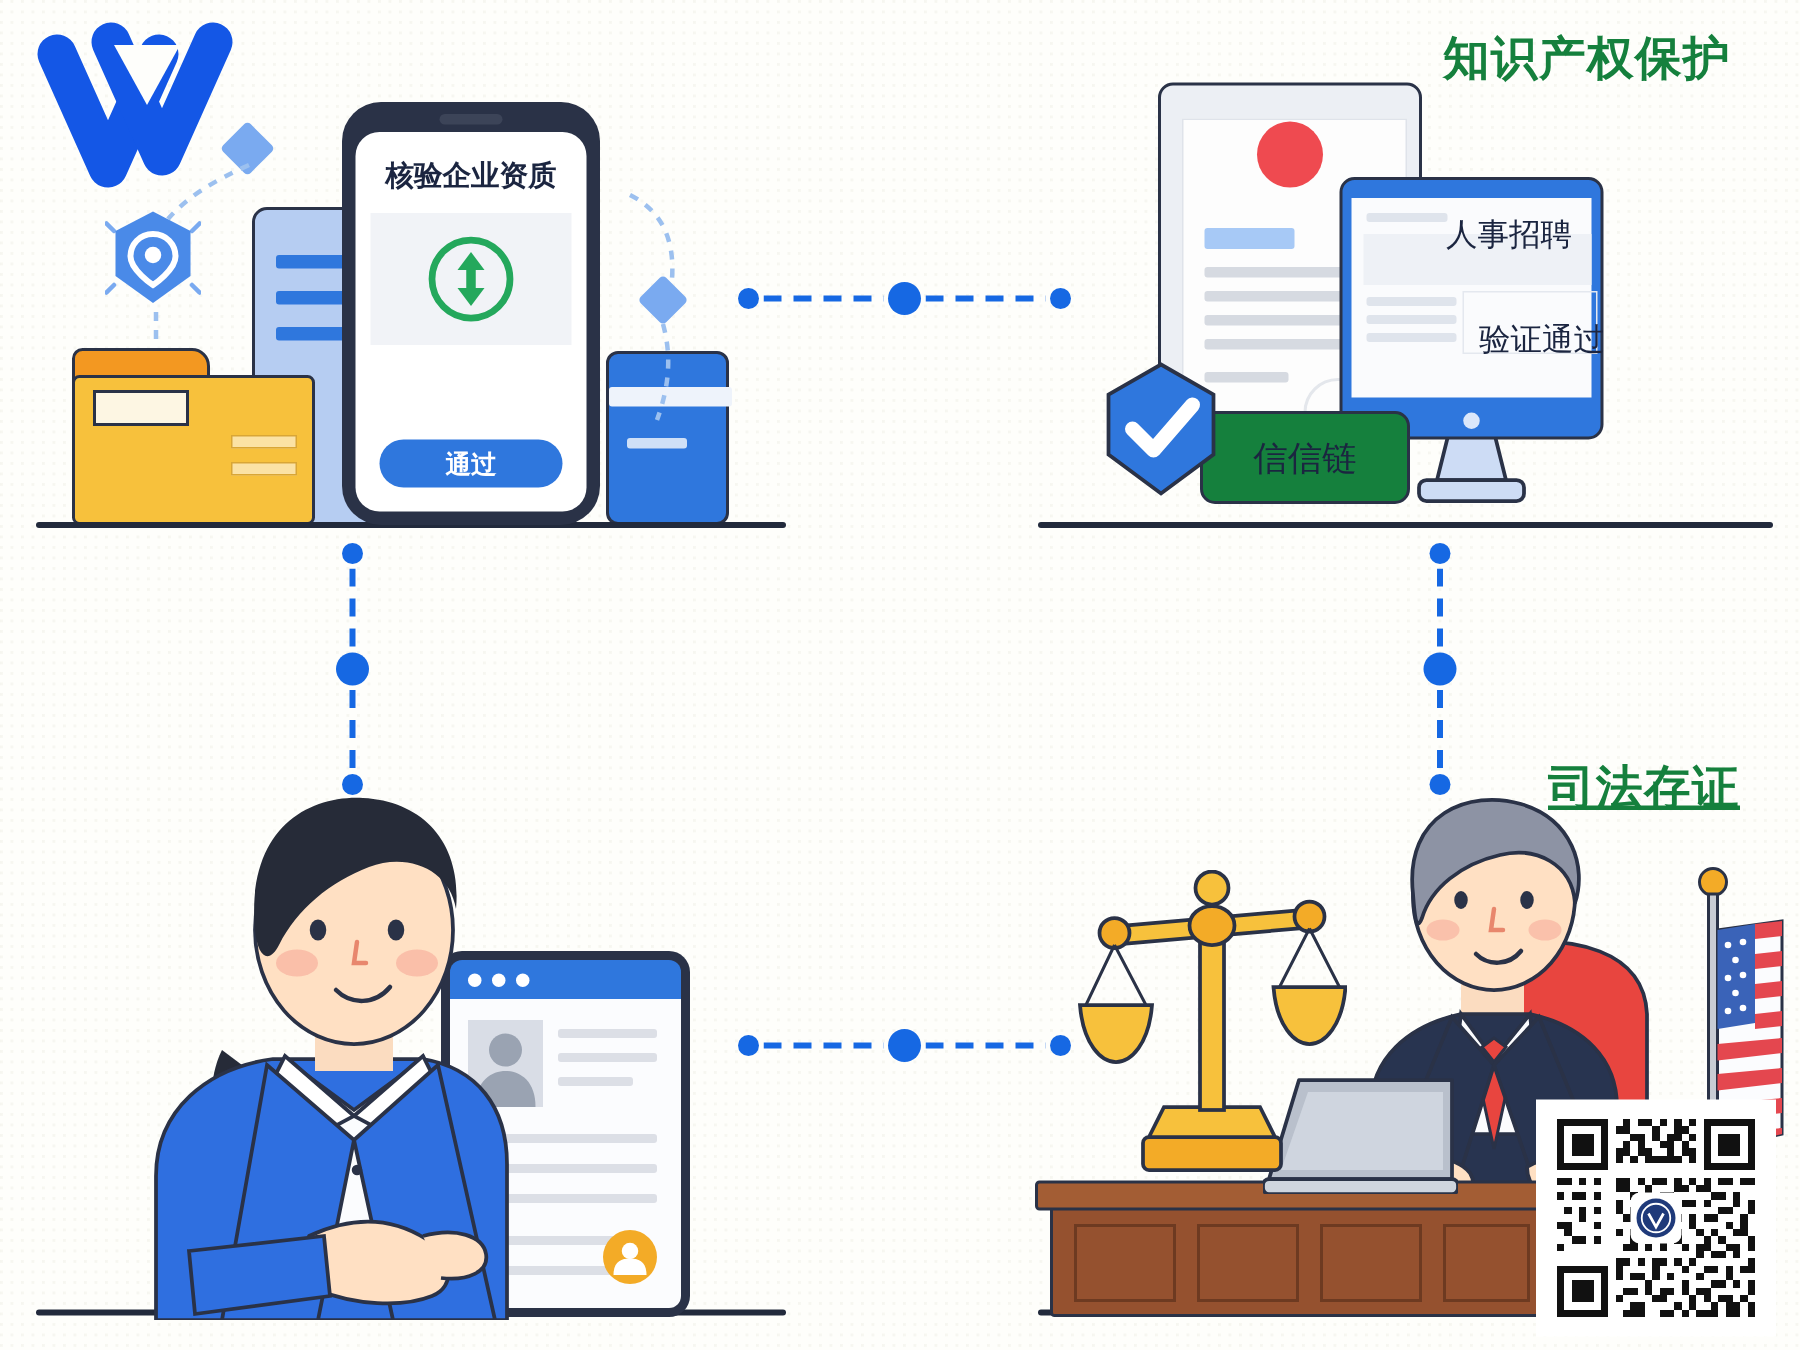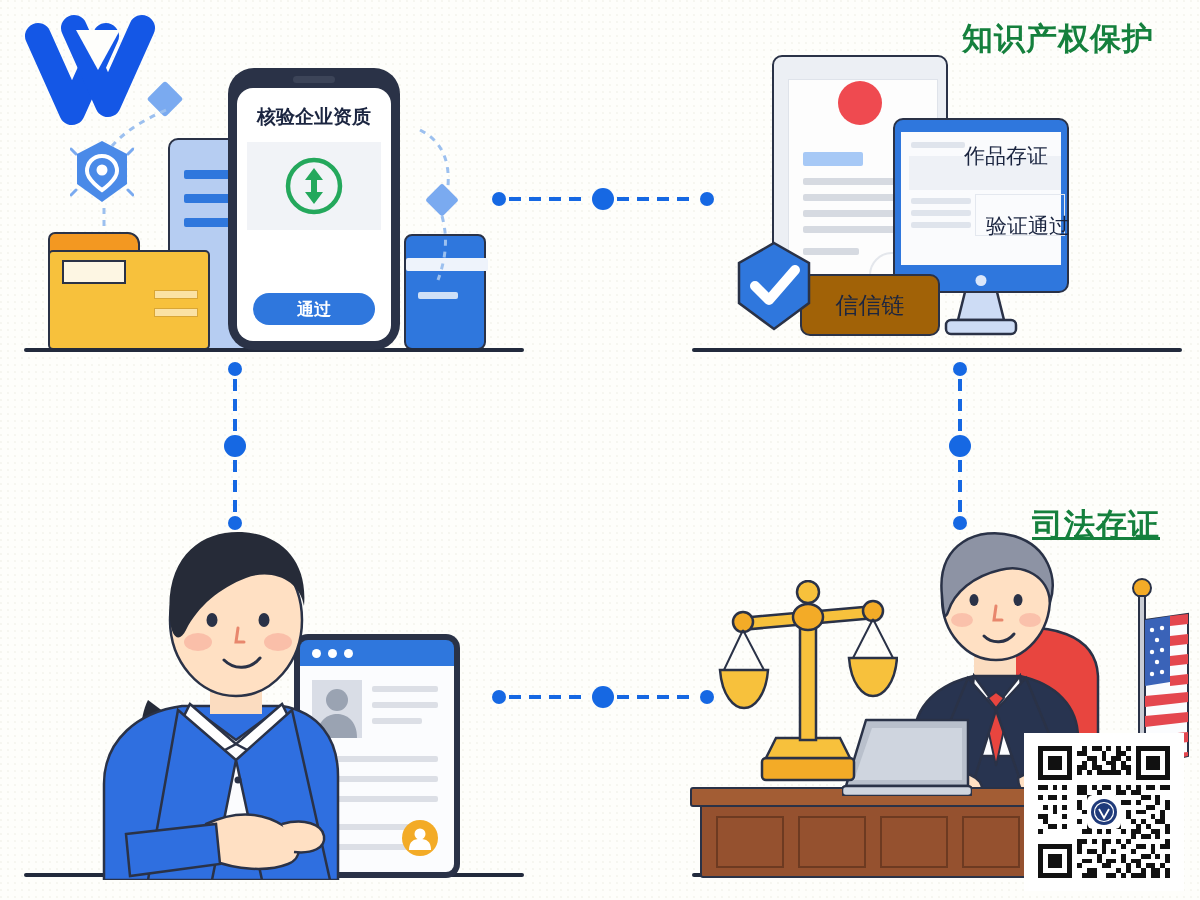--- a/index.html
+++ b/index.html
@@ -243,21 +243,21 @@
     white-space: nowrap;
   }
   #mon-stand {
     position: absolute; left: 940px; top: 288px; width: 82px; height: 48px;
   }
   #check-shield {
     position: absolute; left: 733px; top: 240px; width: 82px; height: 92px; z-index: 35;
   }
   #chain-tag {
     position: absolute; left: 800px; top: 274px; width: 140px; height: 62px;
-    background: #a16207; border: 2.5px solid #2a3247; border-radius: 10px;
+    background: #15803d; border: 2.5px solid #2a3247; border-radius: 10px;
     display: flex; align-items: center; justify-content: center;
     font-size: 23px; color: #1b2540; z-index: 32;
   }
 
   
   #tablet {
     position: absolute; left: 294px; top: 634px; width: 166px; height: 244px;
     background: #2a3247; border-radius: 14px; z-index: 18;
   }
   #tablet .head {
@@ -444,21 +444,21 @@
     <div class="inner">
       <span class="bar" style="left:10px; top:10px; width:54px; height:6px; background:#dfe4ec;"></span>
       <span class="abs" style="left:8px; top:24px; width:152px; height:34px; background:#eef1f6;"></span>
       <span class="bar" style="left:10px; top:66px; width:60px; height:6px; background:#dfe4ec;"></span>
       <span class="bar" style="left:10px; top:78px; width:60px; height:6px; background:#dfe4ec;"></span>
       <span class="bar" style="left:10px; top:90px; width:60px; height:6px; background:#dfe4ec;"></span>
       <span class="abs" style="left:74px; top:62px; width:90px; height:42px; border:1px solid #e4e8ef;"></span>
     </div>
     <div class="pill"></div>
   </div>
-  <div class="mon-text" style="left:964px; top:142px; font-size:21px; z-index:28;">作品存证</div>
+  <div class="mon-text" style="left:964px; top:142px; font-size:21px; z-index:28;">人事招聘</div>
   <div class="mon-text" style="left:986px; top:212px; font-size:21px; z-index:28;">验证通过</div>
 
   <svg id="check-shield" viewBox="0 0 82 92">
     <path d="M41 3 L76 23 L76 63 L41 89 L6 63 L6 23 Z" fill="#2f77dd" stroke="#2a3247" stroke-width="2.5"></path>
     <path d="M22 46 L36 60 L62 30" fill="none" stroke="#fff" stroke-width="10" stroke-linecap="round" stroke-linejoin="round"></path>
   </svg>
 
   <div id="chain-tag">
     <span>信信链</span>
   </div>

